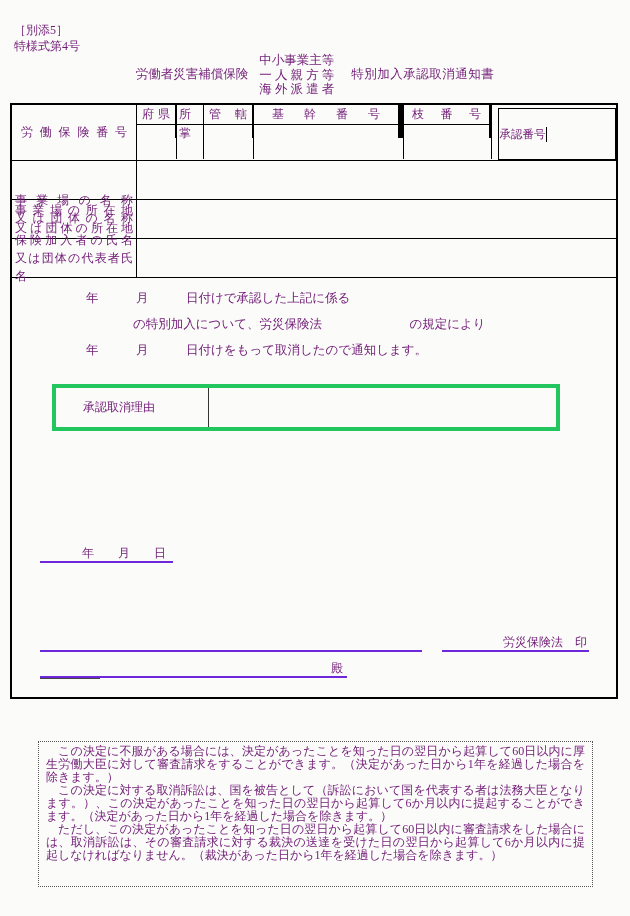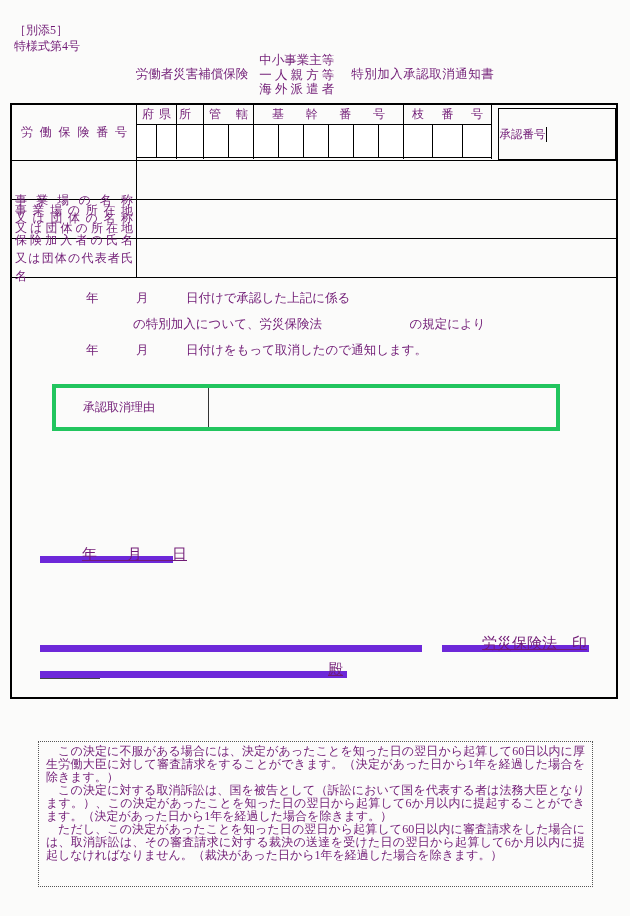--- a/index.html
+++ b/index.html
@@ -38,21 +38,21 @@
   .vline-left { left: 123.5px; top: 0; width: 0; height: 173px; border-left: 1.5px solid #000; }
 
   
   .lin-label {
     left: 0; top: 0; width: 124px; height: 55px;
     display: flex; align-items: center; padding: 0 9px;
   }
   .jl { text-align: justify; text-align-last: justify; text-justify: inter-character; width: 100%; }
 
   .groups { left: 125px; top: 0; width: 355px; height: 54px; display: flex; }
-  .grp { display: flex; flex-direction: column; border-right: 1.5px solid #000; }
+  .grp { display: flex; flex-direction: row; border-right: 1.5px solid #000; }
   .ghead {
     height: 20px; border-bottom: 1px solid #000;
     font-size: 12px; line-height: 19px; padding: 0 5px;
   }
   .gcells { display: flex; height: 33px; border-bottom: 1px solid #000; }
   .gc { flex: 1; border-right: 1px solid #000; background: #fff; }
   .gc:last-child { border-right: none; }
 
   .approval-box {
     left: 486px; top: 3px; width: 118px; height: 52px;
@@ -85,21 +85,21 @@
     left: 40px; top: 279px; width: 508px; height: 47px;
     border: 4px solid #22c55e; display: flex; padding-left: 18px;
   }
   .reason-label {
     width: 135px; border-right: 1px solid #333;
     display: flex; align-items: center; padding-left: 9px; font-size: 12px;
   }
   .reason-value { flex: 1; }
 
   
-  .uline { border-bottom: 7px solid #6d28d9; height: 18px; font-size: 15px; text-decoration: underline; }
+  .uline { border-bottom: 2px solid #6d28d9; height: 18px; font-size: 12px; }
   .date-line { left: 28px; top: 440px; width: 133px; padding-left: 42px; white-space: pre; }
   .short-line { left: 28px; top: 570px; width: 60px; height: 4px; }
   .sig-line { left: 28px; top: 529px; width: 382px; }
   .director-line { left: 430px; top: 529px; width: 147px; text-align: right; white-space: pre; padding-right: 2px; }
   .addressee-line { left: 28px; top: 555px; width: 307px; text-align: right; padding-right: 4px; }
 
   
   .notice-box {
     left: 38px; top: 741px; width: 555px; height: 146px;
     border: 1.5px dotted #555;

